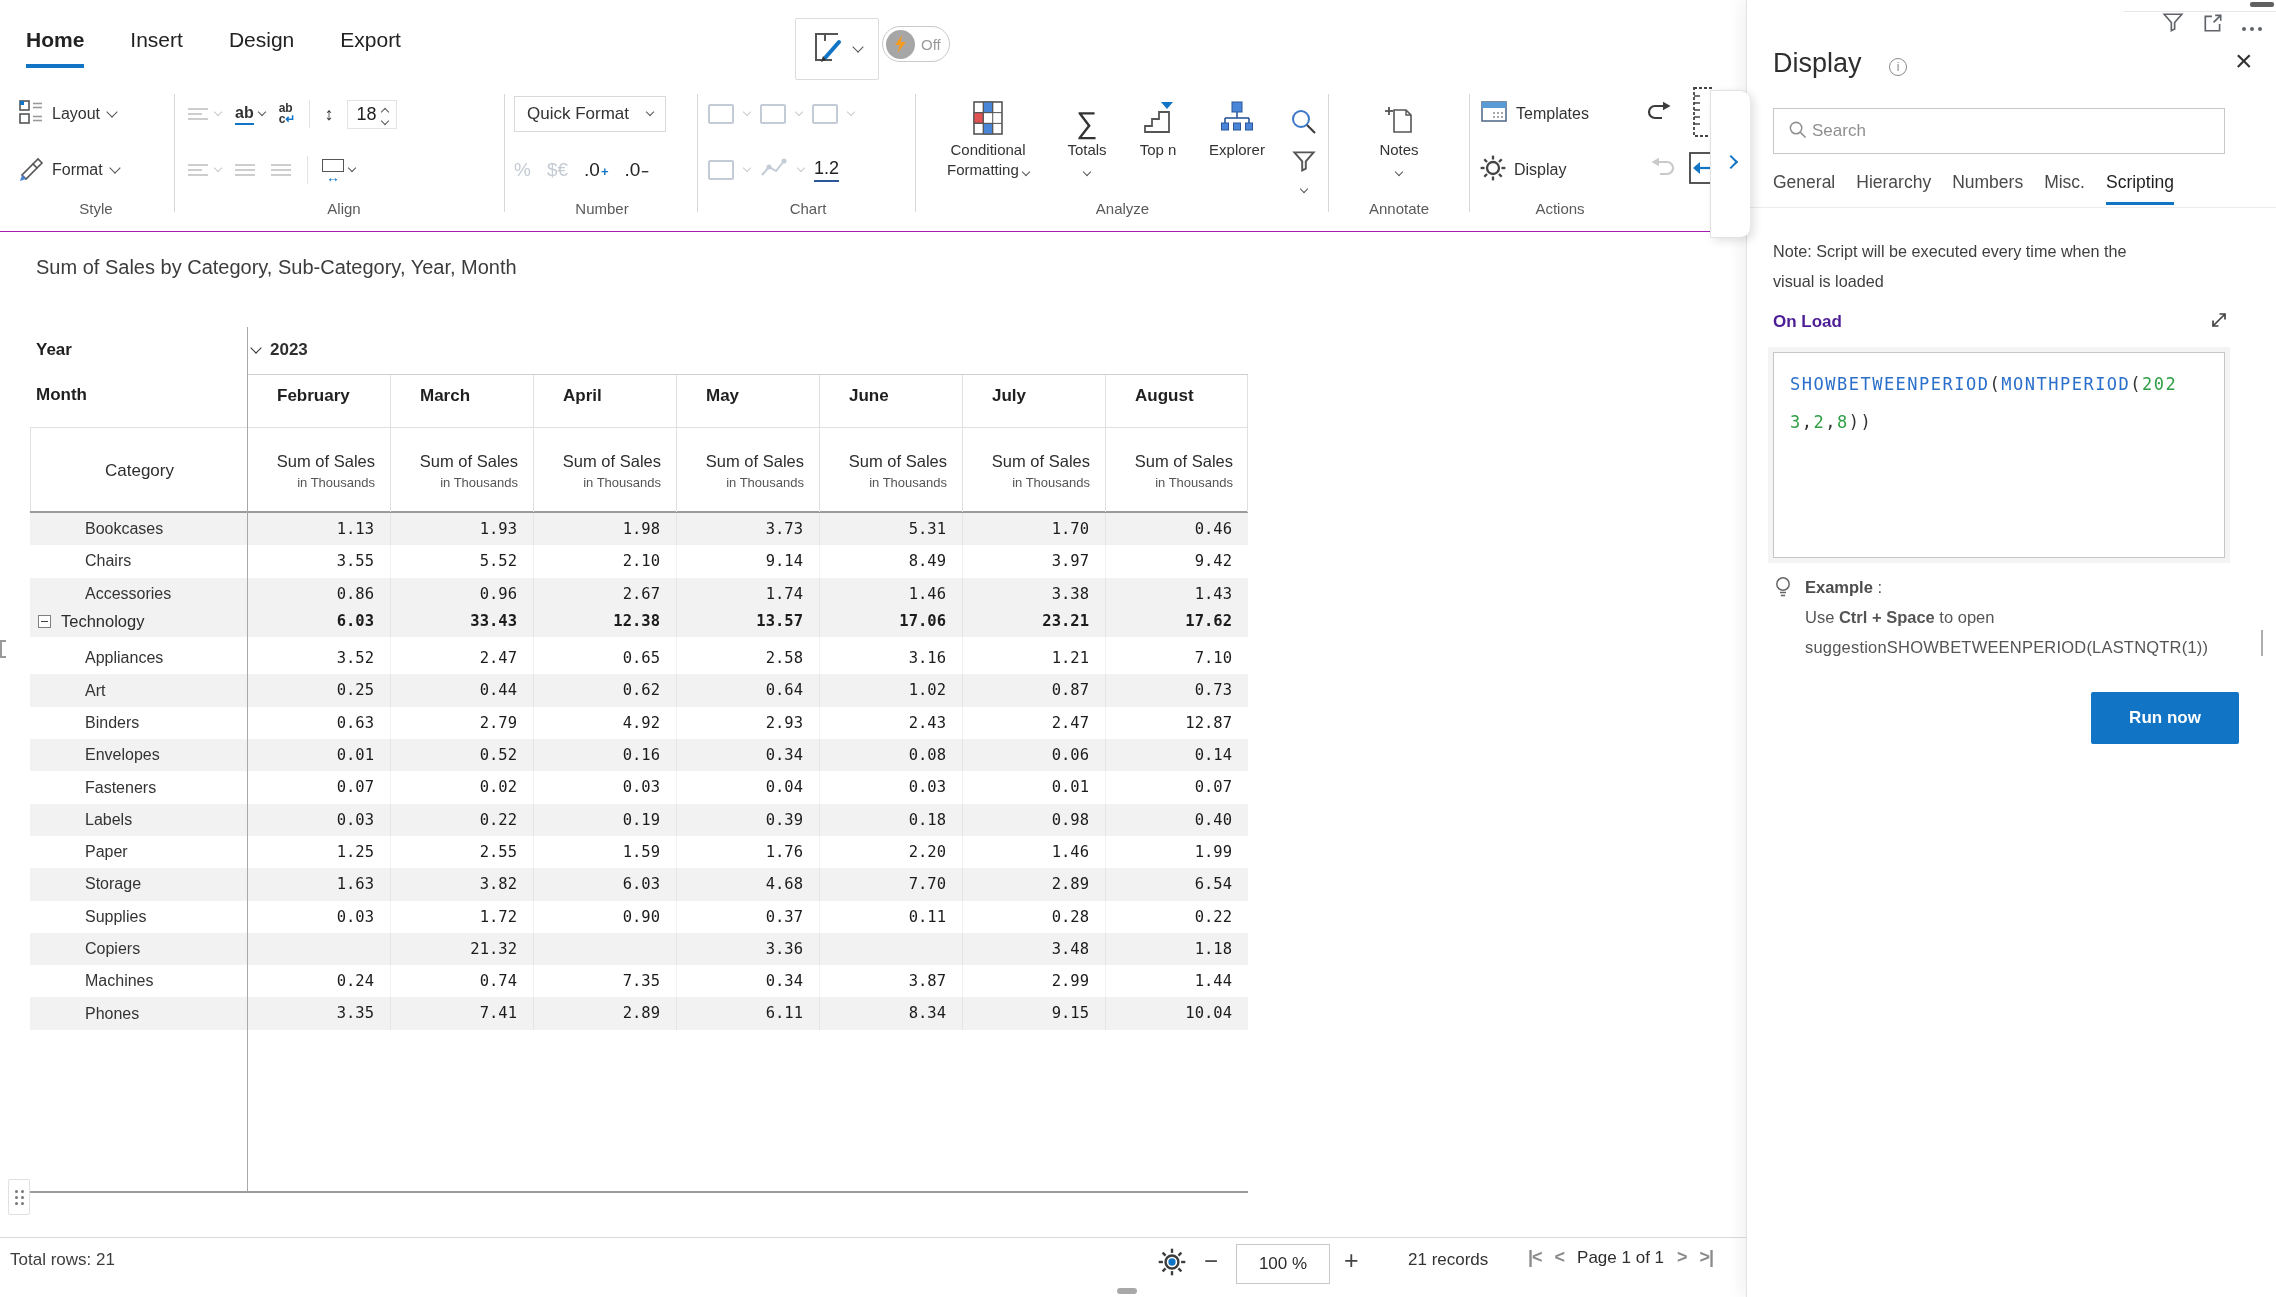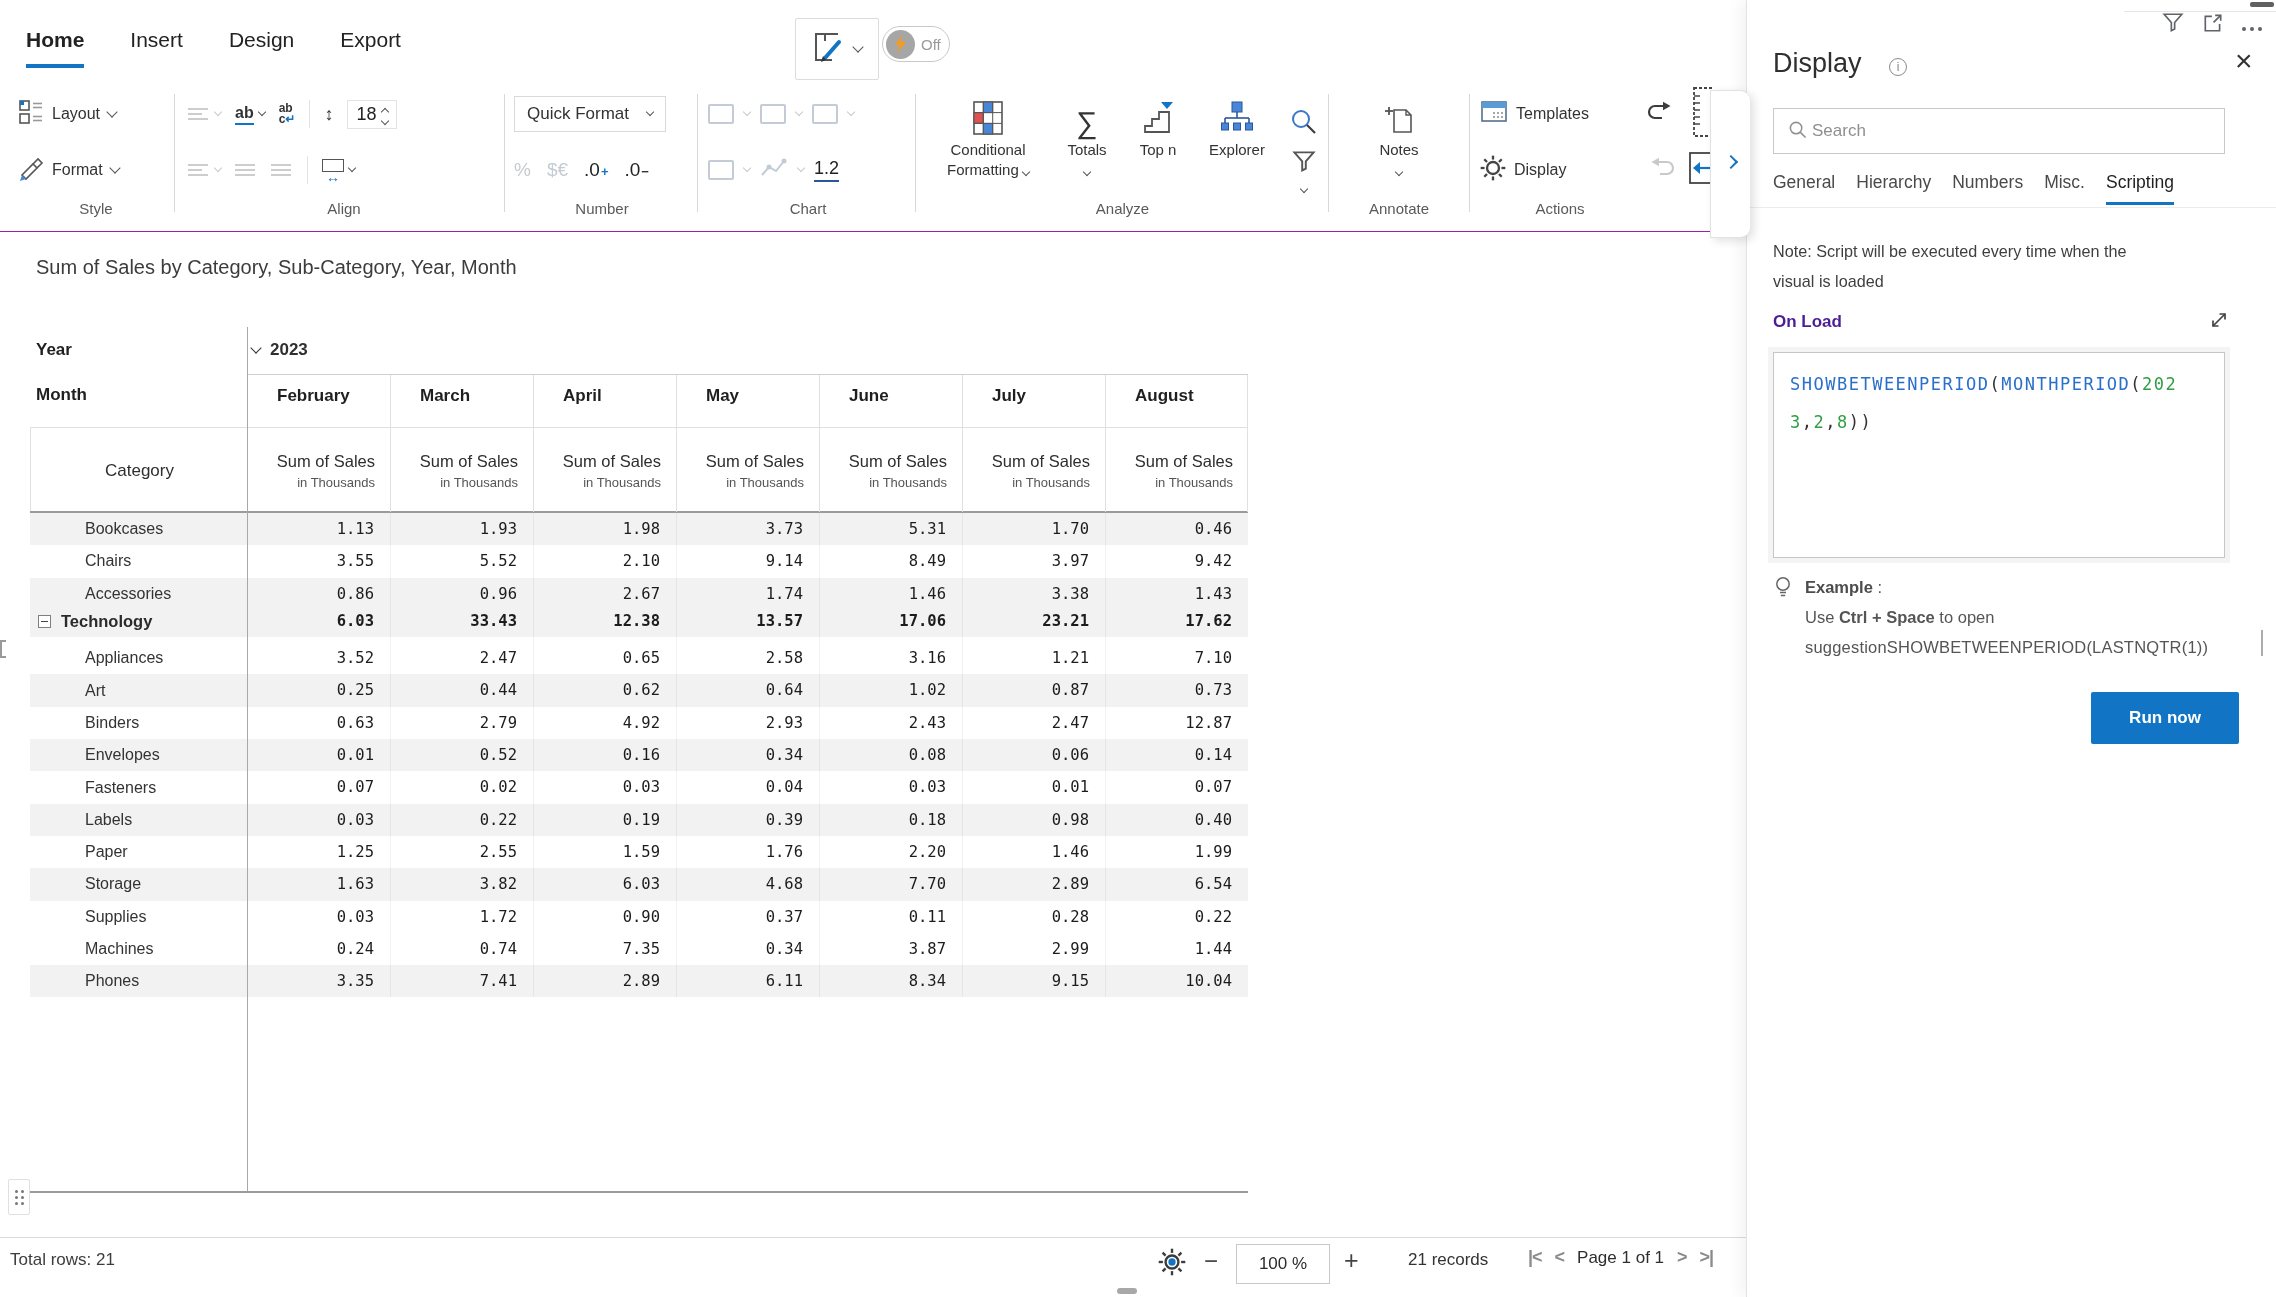--- a/index.html
+++ b/index.html
@@ -70,21 +70,21 @@
   .cathead{position:absolute; left:0; top:0; width:217px; height:85px; text-align:center; line-height:85px; font-size:17px; color:#2e2e2e;}
   .measures{position:absolute; left:217px; top:0; display:flex; height:85px;}
   .meascell{width:143px; display:flex; flex-direction:column; align-items:flex-end; justify-content:center; padding-right:16px; gap:4px;}
   .meas1{font-size:16.5px; color:#2e2e2e;}
   .meas2{font-size:13px; color:#555;}
   .heavy{position:absolute; left:0; top:184px; width:1218px; height:2px; background:#9b9b9b;}
   .pbody{position:absolute; left:0; top:186px; width:1218px;}
   .prow{height:32.3px; display:flex;}
   .prow.g{background:#f2f2f2;}
   .plabel{width:217px; display:flex; align-items:center; color:#2b2b2b;}
-  .pl-g{padding-left:8px; gap:10px; font-weight:bold; font-size:16.5px;}
+  .pl-g{padding-left:8px; gap:10px; font-weight:normal; font-size:16.5px;}
   .pl-s{padding-left:55px; font-size:16px; color:#333;}
   .pval{width:143px; text-align:right; padding-right:16px; line-height:32.3px;
         font-family:"DejaVu Sans Mono", monospace; font-size:15.5px; color:#1c1c1c;
         border-left:1px solid rgba(0,0,0,0.05);}
   .pval:nth-child(2){border-left:none;}
   .prow.grp .pval{font-weight:bold;}
   .pbottom{position:absolute; left:0; top:864px; width:1218px; height:2px; background:#9b9b9b;}
   .vcat{position:absolute; left:217px; top:0; width:1px; height:864px; background:#a8a8a8;}
   .vm{position:absolute; top:48px; width:1px; height:137px; background:#e0e0e0;}
   .minusbox{width:13px; height:13px; border:1px solid #7f7f7f; background:#fff; position:relative; flex:0 0 13px;}
@@ -773,20 +773,32 @@
             <span>Technology</span>
           </div>
           <div class="pval">6.03</div>
           <div class="pval">33.43</div>
           <div class="pval">12.38</div>
           <div class="pval">13.57</div>
           <div class="pval">17.06</div>
           <div class="pval">23.21</div>
           <div class="pval">17.62</div>
         </div>
+        <div class="prow g">
+          <div class="pcell plabel pl-s">
+            <span>Copiers</span>
+          </div>
+          <div class="pval"></div>
+          <div class="pval">21.32</div>
+          <div class="pval"></div>
+          <div class="pval">3.36</div>
+          <div class="pval"></div>
+          <div class="pval">3.48</div>
+          <div class="pval">1.18</div>
+        </div>
         <div class="prow w">
           <div class="pcell plabel pl-s">
             <span>Machines</span>
           </div>
           <div class="pval">0.24</div>
           <div class="pval">0.74</div>
           <div class="pval">7.35</div>
           <div class="pval">0.34</div>
           <div class="pval">3.87</div>
           <div class="pval">2.99</div>

